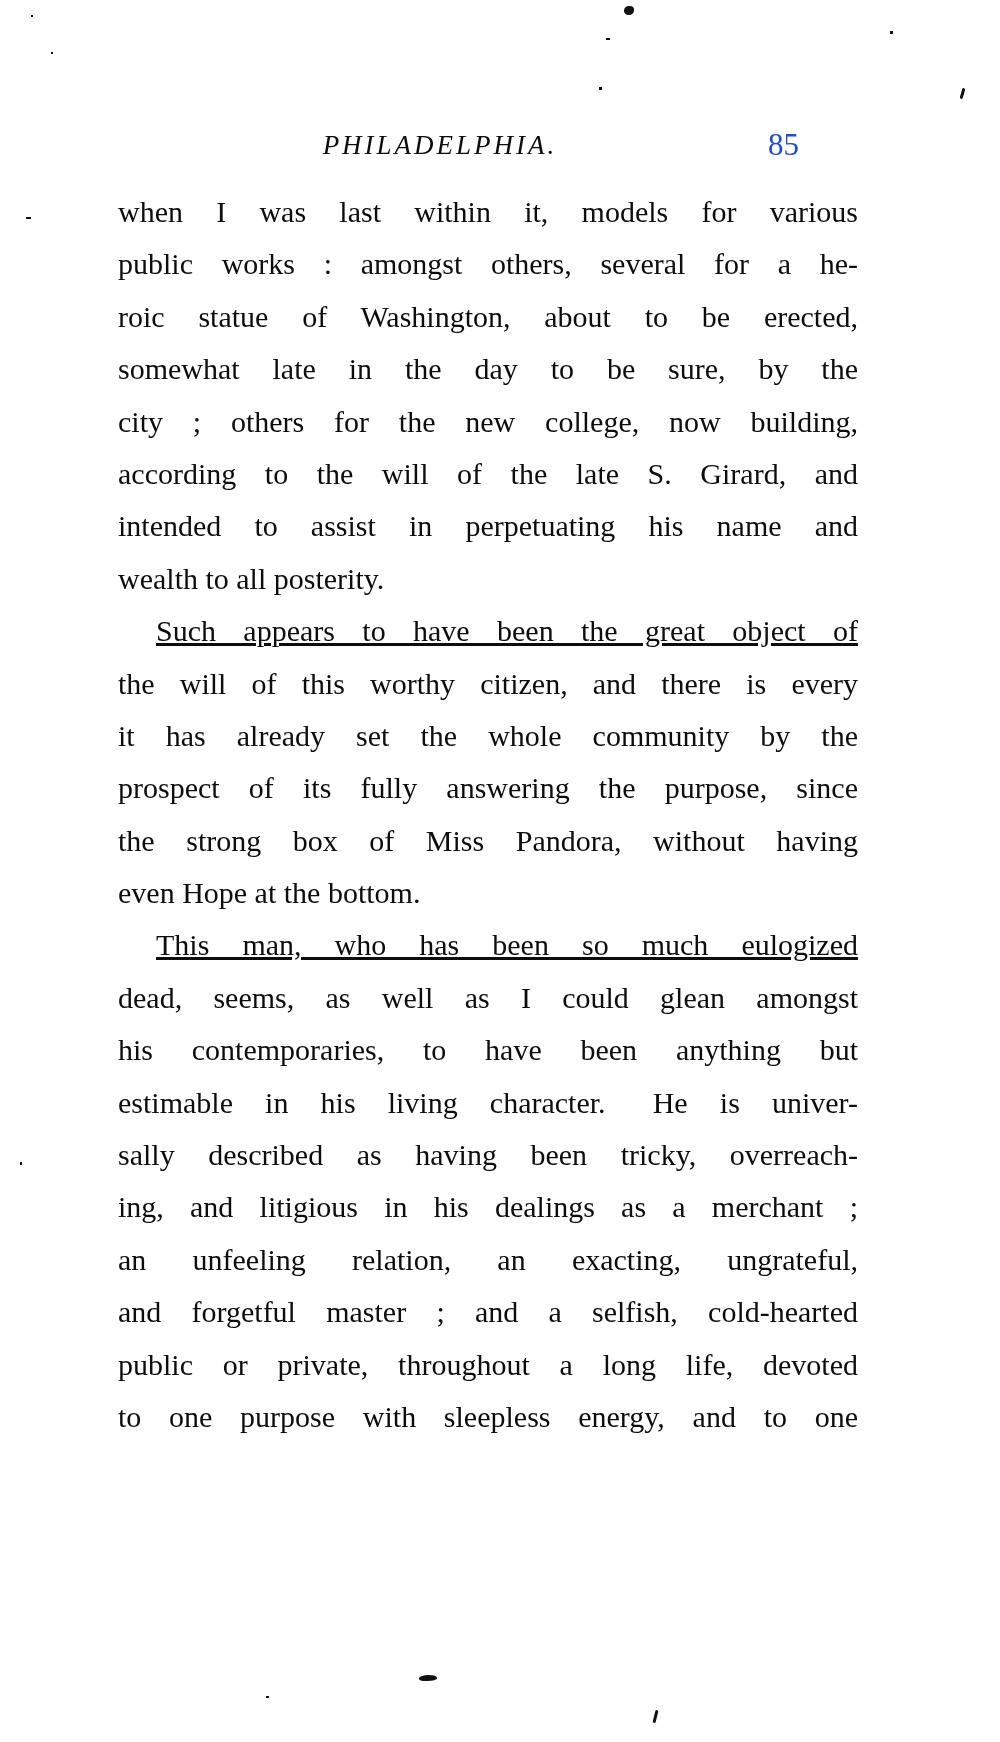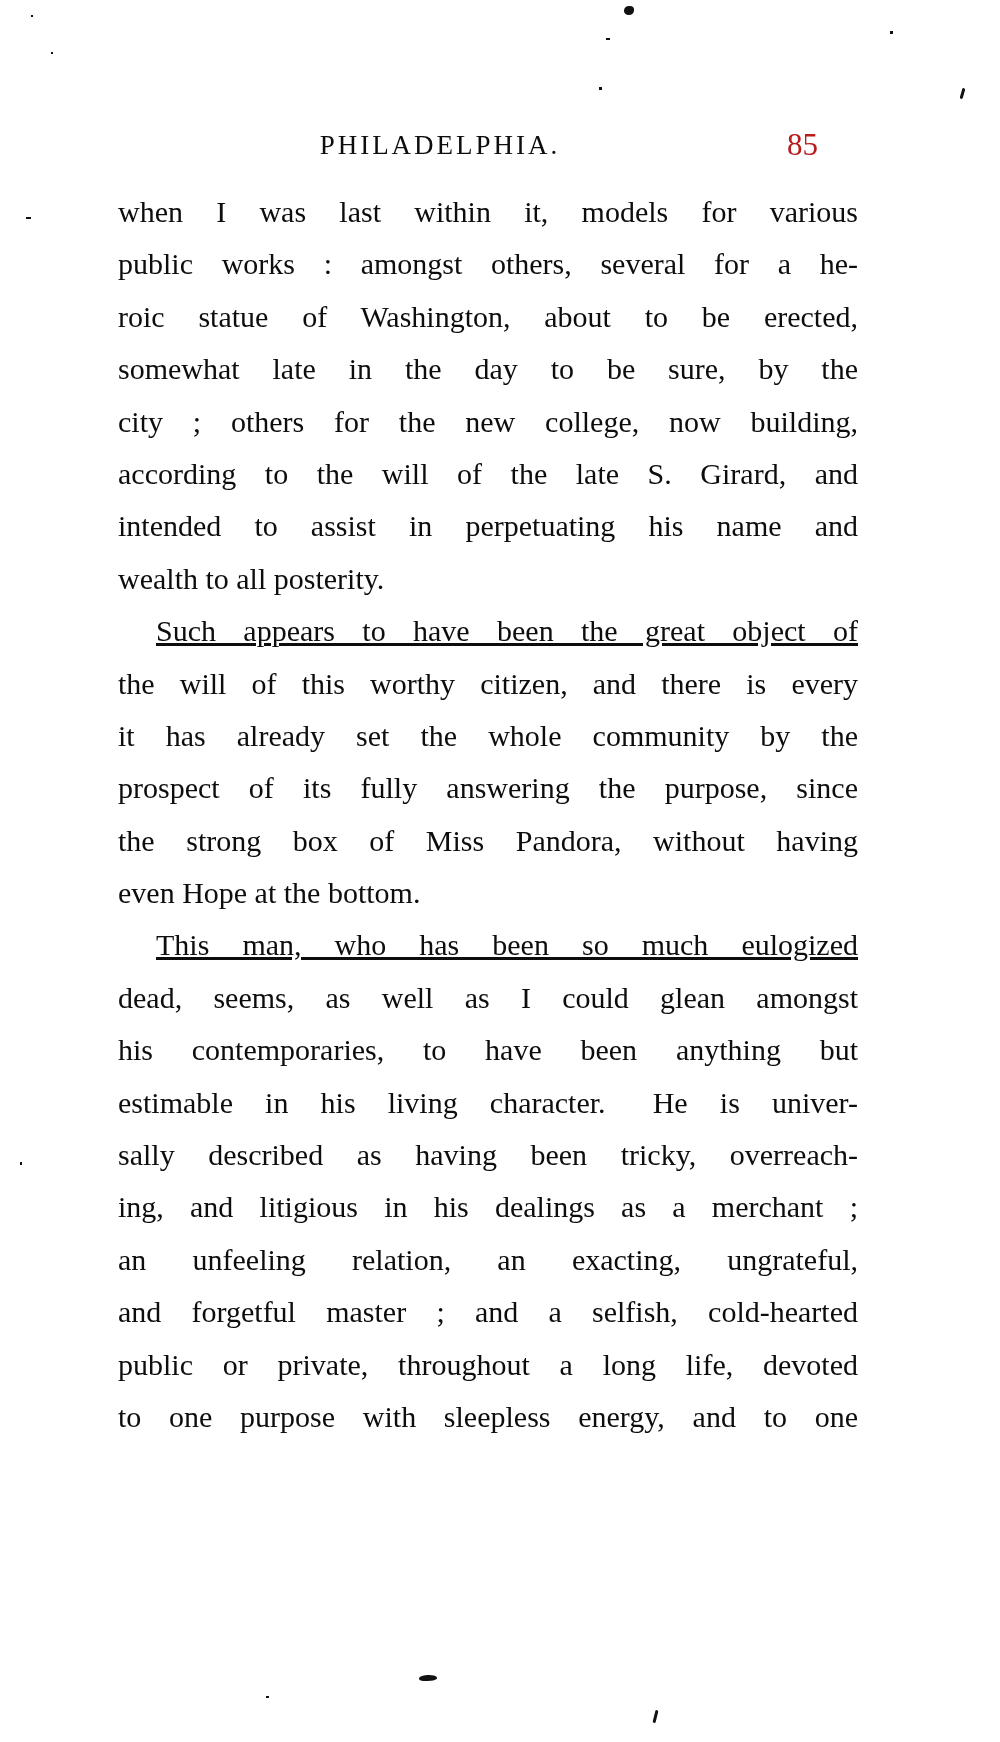--- a/index.html
+++ b/index.html
@@ -19,29 +19,30 @@
   }
   .running-head {
     position: absolute;
     top: 130px;
     left: 70px;
     width: 740px;
     text-align: center;
     font-size: 27px;
     letter-spacing: 3px;
     color: #0d0d0d;
+    font-style: italic;
   }
   .page-number {
     position: absolute;
     top: 127px;
     left: 768px;
     width: 50px;
-    text-align: right;
+    text-align: left;
     font-size: 31px;
-    color: #b91c1c;
+    color: #1d4ed8;
   }
   .text-block {
     position: absolute;
     top: 186px;
     left: 70px;
     width: 740px;
     margin-left: 48px;
   }
   .line {
     height: 52.4px;

